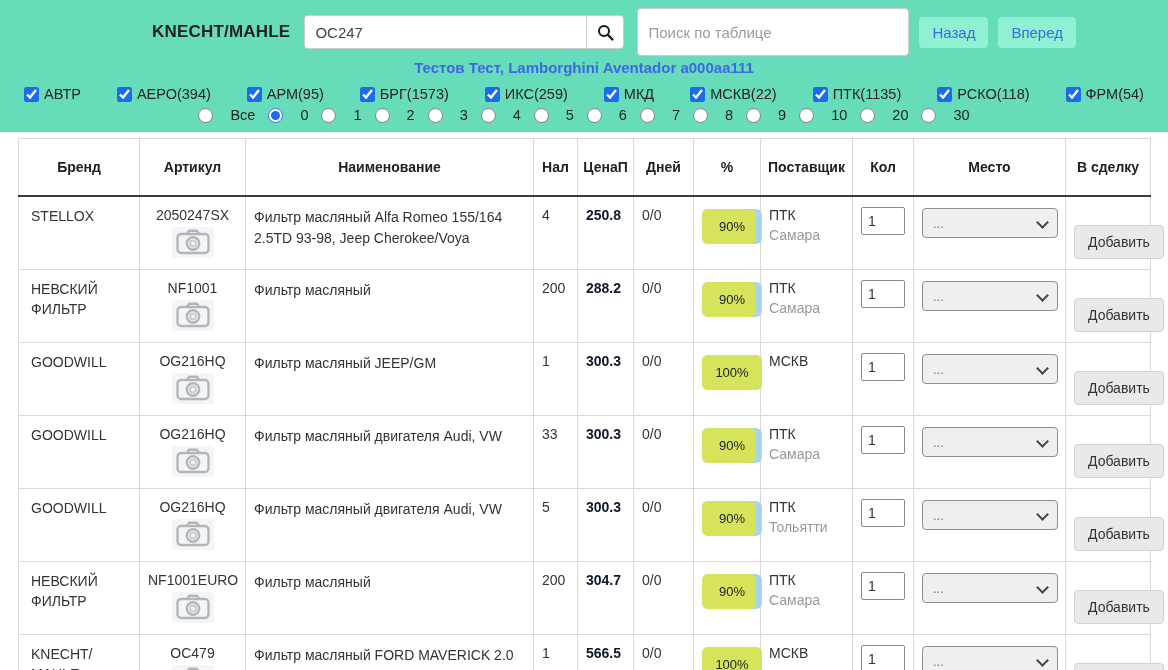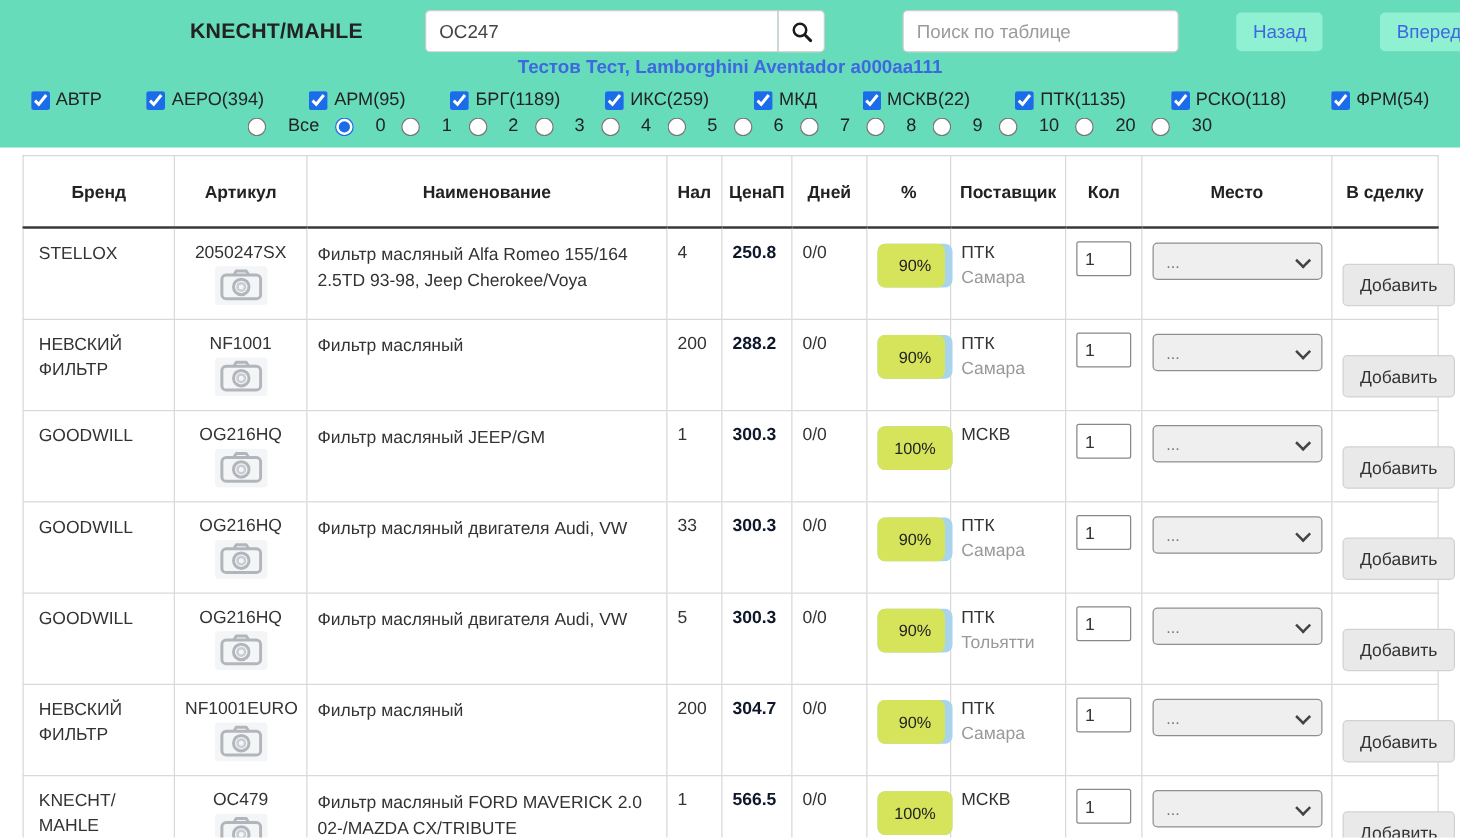--- a/index.html
+++ b/index.html
@@ -1,29 +1,29 @@
 <!DOCTYPE html>
 <html><head>
 <meta charset="utf-8">
 <style>
   * { margin:0; padding:0; box-sizing:border-box; }
   html,body { width:1168px; height:670px; overflow:hidden; background:#fff;
               font-family:"Liberation Sans", sans-serif; color:#333; }
 
   
   .topbar { background:#66dcba; padding:8px 0 9px; }
-  .tb-row1 { display:flex; align-items:center; padding-left:152px;gap:36px; }
+  .tb-row1 { display:flex; align-items:center; padding-left:152px; }
   .logo { font-size:17px; font-weight:bold; color:#222; margin-right:14px; letter-spacing:.2px; }
   .search-group { display:flex; }
   .search-input { width:282px; height:34px; border:1px solid #ccc; border-right:none;
                   border-radius:4px 0 0 4px; padding:0 10px; font-size:15px; color:#444; outline:none; }
   .search-btn { width:38px; height:34px; background:#fff; border:1px solid #ccc;
                 border-radius:0 4px 4px 0; display:flex; align-items:center; justify-content:center; cursor:pointer; }
-  .tbl-search { width:272px; height:34px; border:1px solid #ccc; border-radius:4px;
-                padding:6px 10px; font-size:15px; color:#444; margin-left:26px; outline:none; }
+  .tbl-search { width:272px; height:48px; border:1px solid #ccc; border-radius:4px;
+                padding:6px 10px; font-size:15px; color:#444; margin-left:13px; outline:none; }
   .tbl-search::placeholder { color:#9b9b9b; }
   .nav-btn { background:#90f0d2; color:#3e68e0; border:none; border-radius:4px;
              font-size:15px; padding:7px 13px; margin-left:10px; cursor:pointer;
              font-family:"Liberation Sans", sans-serif; }
   .tb-row2 { text-align:center; margin-top:3px; }
   .user-link { color:#3e68e0; font-weight:bold; font-size:15px; text-decoration:none; cursor:pointer; }
   .tb-row3 { display:flex; justify-content:center; gap:36px; margin-top:9px; font-size:14.5px; color:#222; }
   .tb-row3 label { display:flex; align-items:center; gap:5px; cursor:pointer; }
   .tb-row3 input[type=checkbox] { width:15px; height:15px; accent-color:#1b6ce8; cursor:pointer; }
   .tb-row4 { display:flex; justify-content:center; gap:13px; margin-top:5px; font-size:14.5px; color:#222; }
@@ -101,21 +101,21 @@
     <span>АЕРО(394)</span>
   </label>
 
   <label>
     <input type="checkbox" checked="" style="">
     <span>АРМ(95)</span>
   </label>
 
   <label>
     <input type="checkbox" checked="" style="">
-    <span>БРГ(1189)</span>
+    <span>БРГ(1573)</span>
   </label>
 
   <label>
     <input type="checkbox" checked="" style="">
     <span>ИКС(259)</span>
   </label>
 
   <label>
     <input type="checkbox" checked="" style="">
     <span>МКД</span>

